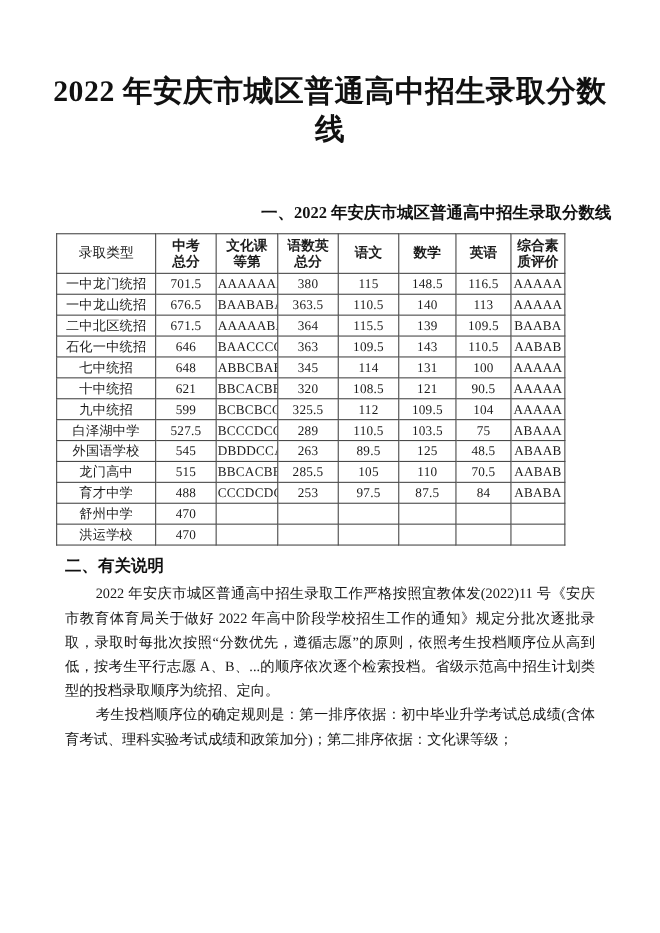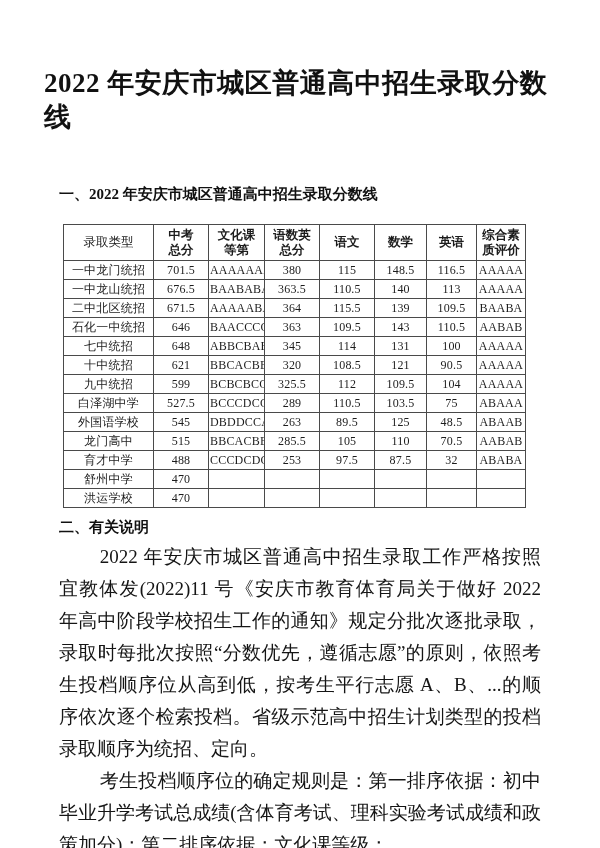--- a/index.html
+++ b/index.html
@@ -13,39 +13,39 @@
     position: relative;
     width: 600px;
     height: 848px;
     background: #ffffff;
     overflow: hidden;
     box-sizing: border-box;
     padding: 0 44px;
   }
   .doc-title {
     margin: 66px 0 16px 0;
-    text-align: left;
+    text-align: center;
     font-size: 27px;
     font-weight: bold;
     letter-spacing: 0.5px;
     line-height: 34px;
     color: #111;
   }
   .section-heading {
     font-size: 15px;
     font-weight: bold;
     color: #111;
     line-height: 20px;
   }
-  .section-heading.s1 { margin: 50px 0 20px 15px; }
+  .section-heading.s1 { margin: 50px 0 8px 15px; text-align: right; }
   .section-heading.s2 { margin: 9px 0 4px 15px; }
   table.score-table {
     border-collapse: collapse;
     table-layout: fixed;
-    margin-left: 19px;
+    margin-left: 7px;
     width: 462px;
     background: #fff;
   }
   table.score-table th,
   table.score-table td {
     border: 1px solid #4a4a4a;
     padding: 0 1px;
     text-align: center;
     vertical-align: middle;
     overflow: hidden;
@@ -65,22 +65,22 @@
   }
   table.score-table td {
     height: 18px;
     font-size: 12px;
     line-height: 13px;
     letter-spacing: 0.2px;
   }
   .body-para {
     margin: 0 0 0 15px;
     width: 482px;
-    font-size: 19px;
-    line-height: 32px;
+    font-size: 13px;
+    line-height: 22px;
     text-align: justify;
     text-indent: 2.15em;
     color: #151515;
   }
 </style>
 </head>
 <body>
 
 <div class="page">
 
@@ -216,21 +216,21 @@
           <td>70.5</td>
           <td>AABAB</td>
         </tr>
         <tr>
           <td>育才中学</td>
           <td>488</td>
           <td>CCCDCDC</td>
           <td>253</td>
           <td>97.5</td>
           <td>87.5</td>
-          <td>32</td>
+          <td>84</td>
           <td>ABABA</td>
         </tr>
         <tr>
           <td>舒州中学</td>
           <td>470</td>
           <td></td>
           <td></td>
           <td></td>
           <td></td>
           <td></td>

